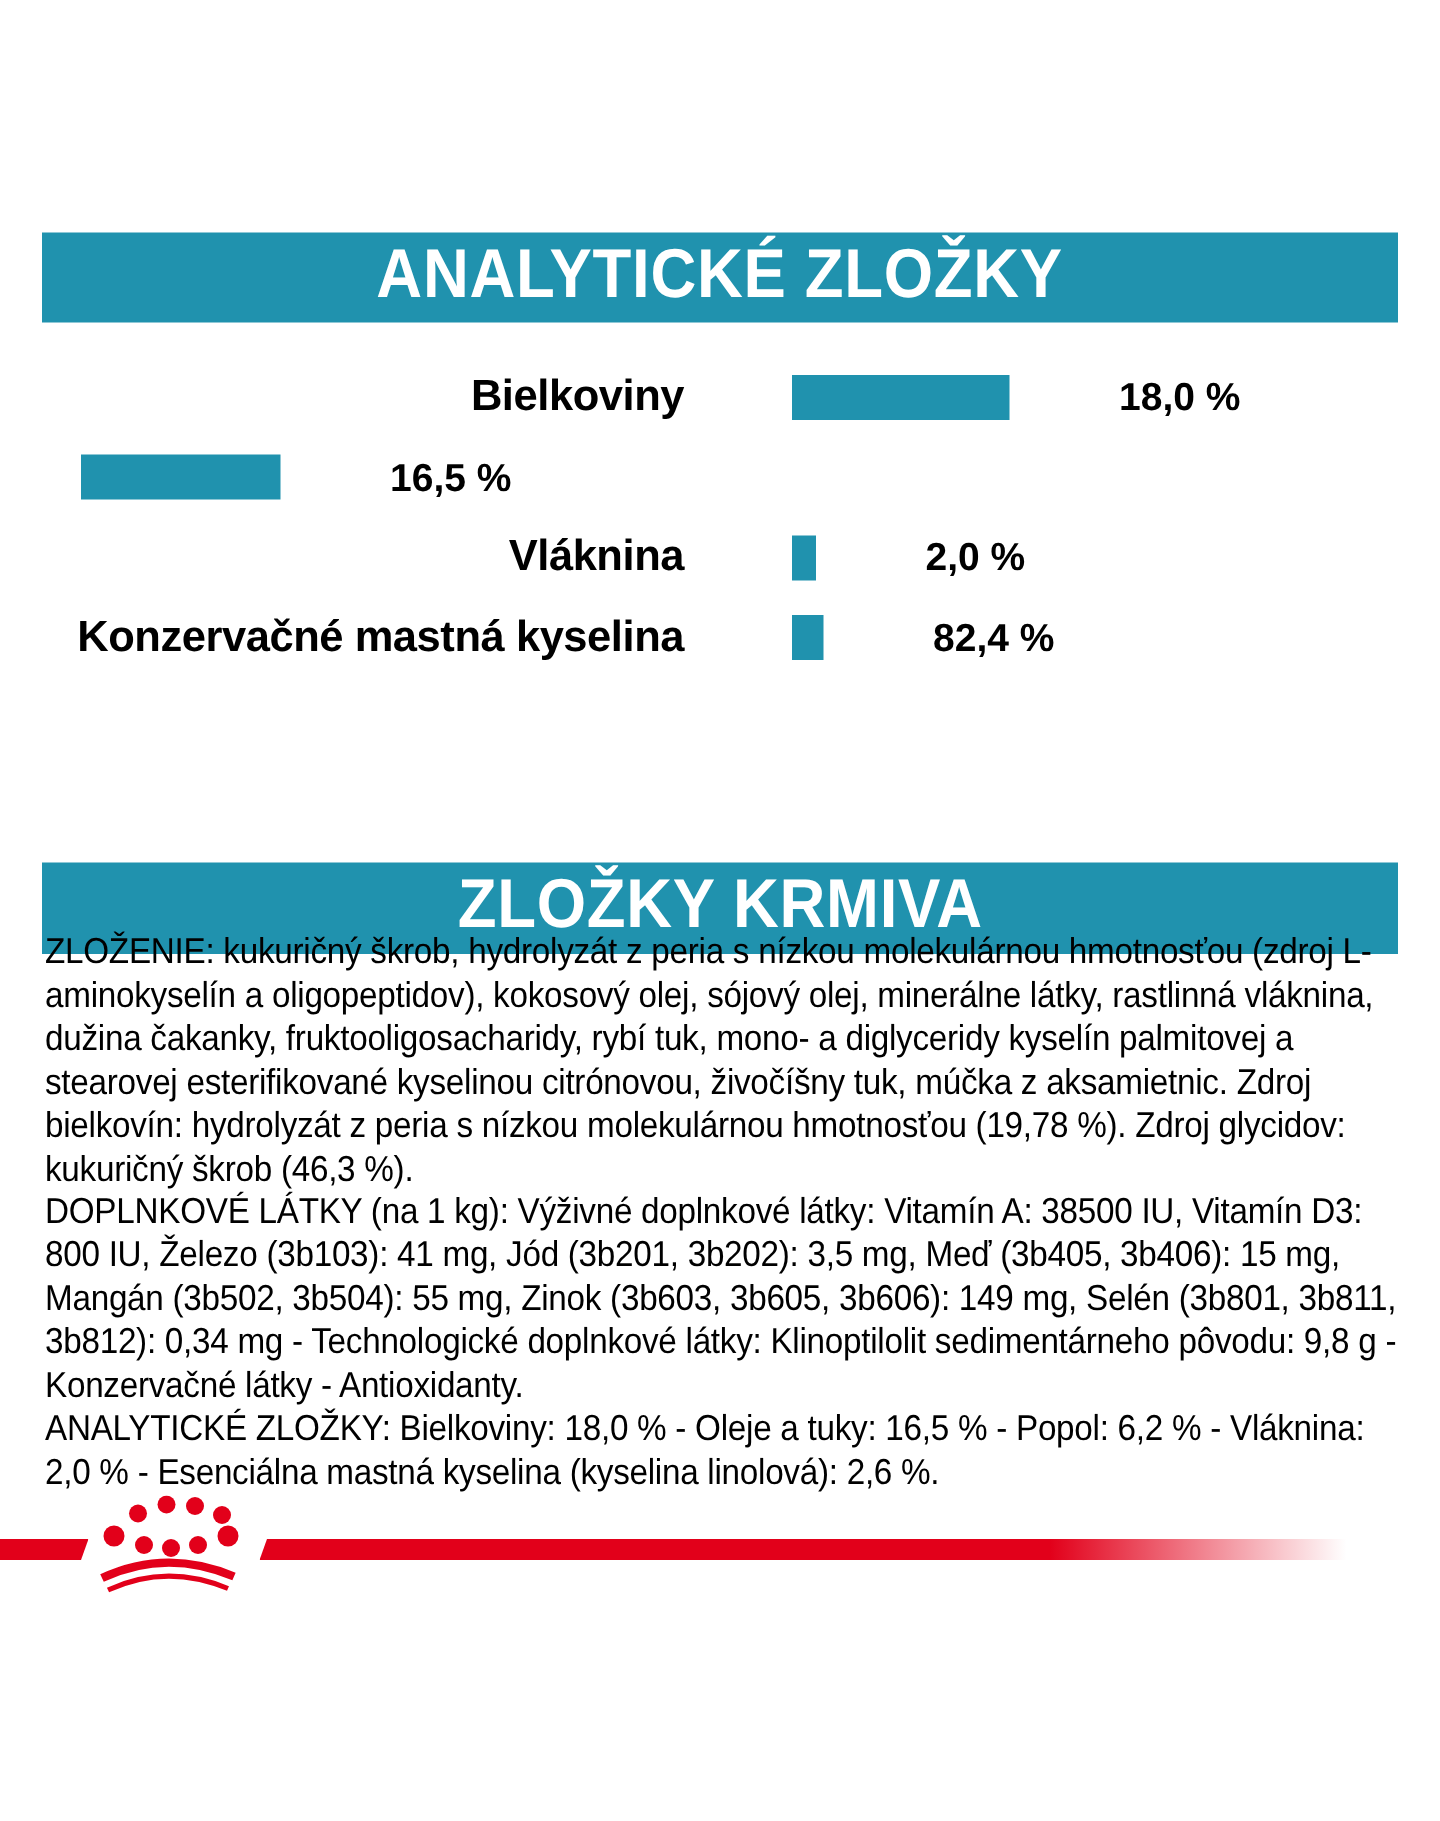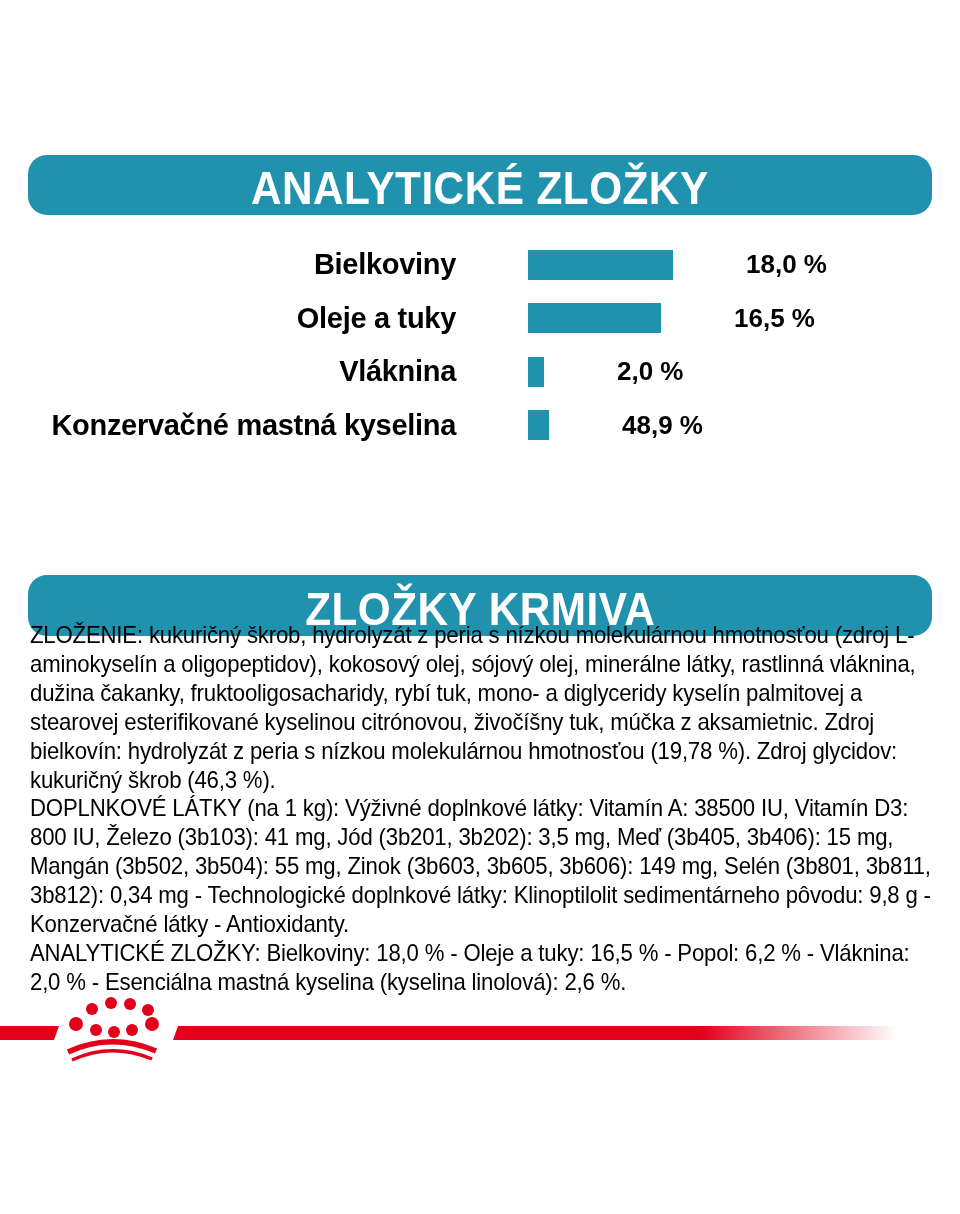--- a/index.html
+++ b/index.html
@@ -8,21 +8,21 @@
     background: #ffffff;
     position: relative;
     overflow: hidden;
     font-family: "Liberation Sans", "DejaVu Sans", sans-serif;
     color: #000000;
   }
   .section-header {
     position: absolute;
     left: 28px; width: 904px; height: 60px;
     background: #2092ae;
-    display: flex; align-items: flex-end; justify-content: center; border-radius: 19px;
+    display: flex; align-items: flex-start; justify-content: center;
   }
   #header-analytic { top: 155px; }
   #header-ingredients { top: 540px; height: 61px; margin-top: 35px; }
   .section-header .title-text {
     color: #ffffff;
     font-weight: bold;
     font-size: 46px;
     letter-spacing: 0.5px;
     display: inline-block;
     transform: scaleX(0.92);
@@ -102,36 +102,35 @@
 </div>
 
 <div id="chart">
   <div class="chart-row">
     <div class="chart-cat">Bielkoviny</div>
     <div class="chart-bar" style="width: 145px; background: rgb(32, 146, 174);"></div>
     <div class="chart-val">18,0 %</div>
   </div>
 
   <div class="chart-row">
-    <div class="chart-cat">Oleje a tuky</div>
     <div class="chart-bar" style="width: 133px; background: rgb(32, 146, 174);"></div>
     <div class="chart-val">16,5 %</div>
   </div>
 
 
   <div class="chart-row">
     <div class="chart-cat">Vláknina</div>
     <div class="chart-bar" style="width: 16px; background: rgb(32, 146, 174);"></div>
     <div class="chart-val">2,0 %</div>
   </div>
 
   <div class="chart-row">
     <div class="chart-cat">Konzervačné mastná kyselina</div>
     <div class="chart-bar" style="width: 21px; background: rgb(32, 146, 174);"></div>
-    <div class="chart-val">48,9 %</div>
+    <div class="chart-val">82,4 %</div>
   </div>
 </div>
 
 <div class="section-header" id="header-ingredients">
   <span class="title-text">ZLOŽKY KRMIVA</span>
 </div>
 
 <div id="composition">
   <p>ZLOŽENIE: kukuričný škrob, hydrolyzát z peria s nízkou molekulárnou hmotnosťou (zdroj L-aminokyselín a oligopeptidov), kokosový olej, sójový olej, minerálne látky, rastlinná vláknina, dužina čakanky, fruktooligosacharidy, rybí tuk, mono- a diglyceridy kyselín palmitovej a stearovej esterifikované kyselinou citrónovou, živočíšny tuk, múčka z aksamietnic. Zdroj bielkovín: hydrolyzát z peria s nízkou molekulárnou hmotnosťou (19,78 %). Zdroj glycidov: kukuričný škrob (46,3 %).</p>
 

